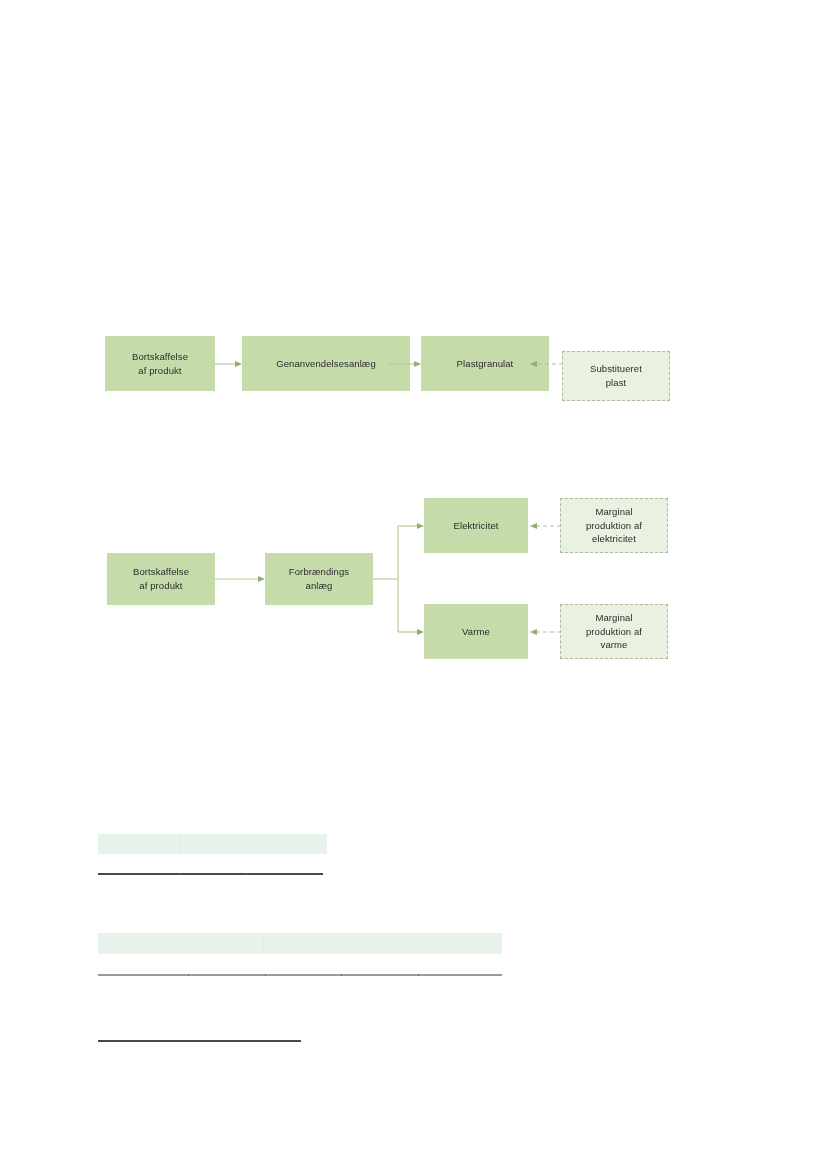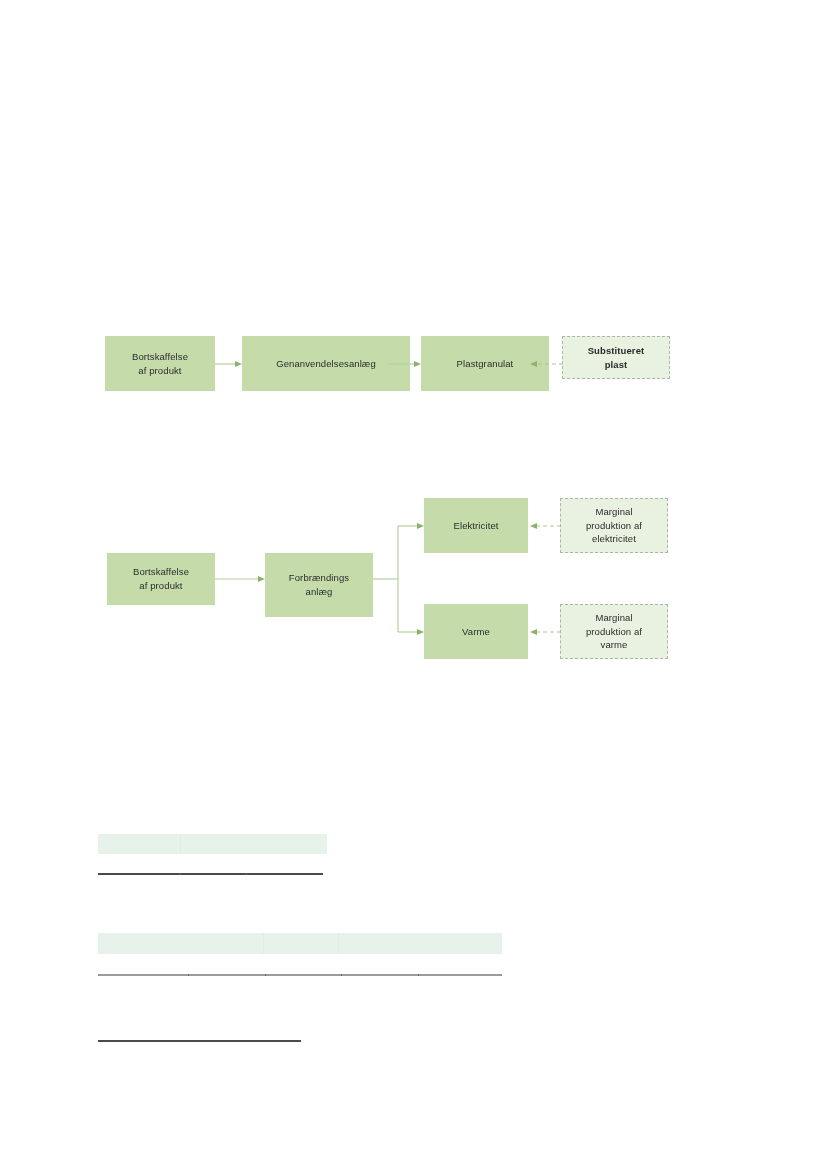--- a/index.html
+++ b/index.html
@@ -91,21 +91,21 @@
 
   <div>
 
     <div class="node solid" style="left:105px; top:288px; width:110px; height:55px;">Bortskaffelse
 af produkt</div>
 
     <div class="node solid" style="left:242px; top:288px; width:168px; height:55px;">Genanvendelsesanlæg</div>
 
     <div class="node solid" style="left:421px; top:288px; width:128px; height:55px;">Plastgranulat</div>
 
-    <div class="node dashed" style="left:562px; top:288px; width:108px; height:43px;font-weight:bold;">Substitueret
+    <div class="node dashed" style="left:562px; top:303px; width:108px; height:50px;">Substitueret
 plast</div>
 
     <div class="conn" style="left:215px; top:309px; width:28px; height:14px;">
       <svg width="28" height="14" viewBox="0 0 28 14">
         <line x1="0" y1="7" x2="21" y2="7" stroke="#b6cf9b" stroke-width="1.2"></line>
         <polygon points="20,4 27,7 20,10" fill="#8fb06e"></polygon>
       </svg>
     </div>
 
     <div class="conn" style="left:388px; top:309px; width:34px; height:14px;">
@@ -121,21 +121,21 @@
         <polygon points="9,4 2,7 9,10" fill="#8fb06e"></polygon>
       </svg>
     </div>
   </div>
 
   <div>
 
     <div class="node solid" style="left:107px; top:505px; width:108px; height:52px;">Bortskaffelse
 af produkt</div>
 
-    <div class="node solid" style="left:265px; top:505px; width:108px; height:64px;">Forbrændings
+    <div class="node solid" style="left:265px; top:505px; width:108px; height:52px;">Forbrændings
 anlæg</div>
 
     <div class="node solid" style="left:424px; top:450px; width:104px; height:55px;">Elektricitet</div>
 
     <div class="node solid" style="left:424px; top:556px; width:104px; height:55px;">Varme</div>
 
     <div class="node dashed" style="left:560px; top:450px; width:108px; height:55px;">Marginal
 produktion af
 elektricitet</div>
 

